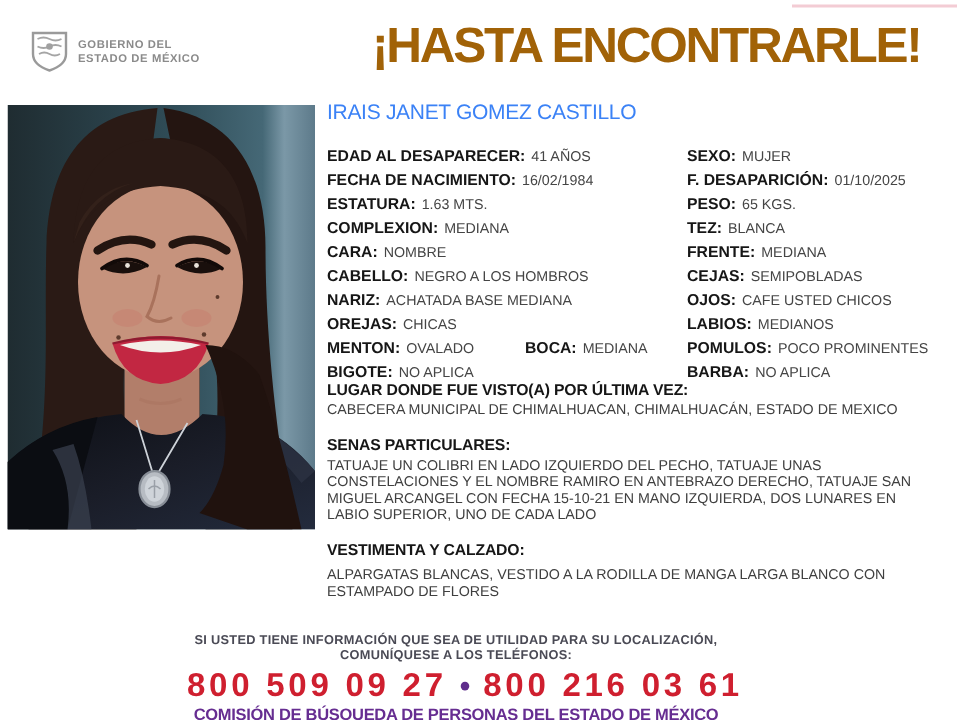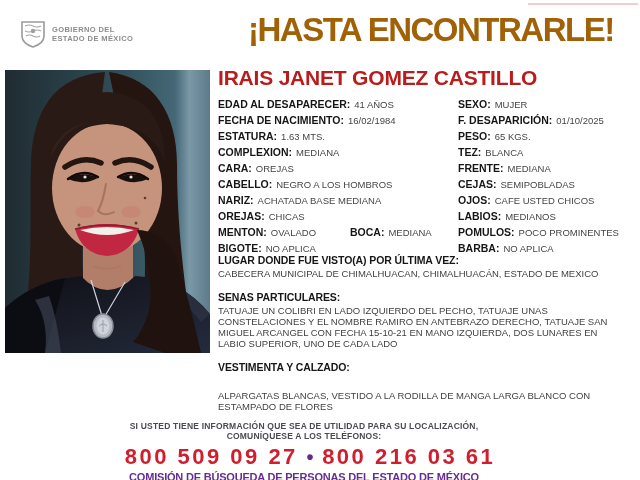--- a/index.html
+++ b/index.html
@@ -12,34 +12,34 @@
   .gov-logo .org{font-size:7.5px;font-weight:bold;color:#8b8b8b;letter-spacing:.4px;line-height:9px;}
   .main-title{
     position:absolute;left:248px;top:11px;width:340px;text-align:center;
     font-size:33px;font-weight:800;letter-spacing:-1.5px;color:#a16207;white-space:nowrap;
   }
   .pink-artifact{position:absolute;right:2px;top:3px;width:110px;height:2px;background:#f3ccd4;}
   
   .photo{position:absolute;left:5px;top:70px;width:205px;height:283px;}
   
   .info{position:absolute;left:218px;top:66px;width:417px;}
-  .name{font-size:21px;font-weight:bold;color:#b91c1c;letter-spacing:-0.2px;white-space:nowrap;}
+  .name{font-size:14px;font-weight:normal;color:#3b82f6;letter-spacing:-0.2px;white-space:nowrap;}
   .fields{position:absolute;left:0;top:28px;width:417px;}
   .frow{position:absolute;height:16px;white-space:nowrap;}
   .flabel{font-size:10.5px;font-weight:bold;color:#161616;text-align:center;}
   .fvalue{font-size:9.5px;color:#454545;margin-left:4px;}
   .col-left{left:0;}
   .col-right{left:240px;}
   .col-mid{left:132px;}
   .sections{position:absolute;left:0;top:188px;width:404px;}
   .sec-title{font-size:10.5px;font-weight:bold;color:#161616;letter-spacing:-0.1px;}
   .sec-text{font-size:9.5px;color:#3f3f3f;line-height:11px;margin-top:2px;}
   .sec{margin-bottom:0;}
   .sec+.sec{margin-top:12px;}
-  .sec-vest .sec-text{margin-top:17px;}
+  .sec-vest .sec-text{margin-top:5px;}
   
   .footer{position:absolute;left:0;top:421px;width:608px;text-align:center;}
   .call-line{font-size:8.5px;font-weight:bold;color:#4a4a55;line-height:10px;letter-spacing:.2px;}
   .phones{margin-top:3px;font-size:22px;font-weight:800;color:#cf1f2f;letter-spacing:2.5px;white-space:nowrap;padding-left:12px;}
   .phones .sep{color:#5f2d8c;font-size:20px;letter-spacing:0;}
   .commission{margin-top:1px;font-size:11px;font-weight:bold;color:#662d91;letter-spacing:-0.2px;white-space:nowrap;}
 </style>
 </head>
 <body>
 
@@ -128,21 +128,21 @@
 
   <div class="info">
     <div class="name">IRAIS JANET GOMEZ CASTILLO</div>
 
     <div class="fields">
 
       <div class="frow col-left" style="top:0px"><span class="flabel">EDAD AL DESAPARECER:</span><span class="fvalue">41 AÑOS</span></div>
       <div class="frow col-left" style="top:16px"><span class="flabel">FECHA DE NACIMIENTO:</span><span class="fvalue">16/02/1984</span></div>
       <div class="frow col-left" style="top:32px"><span class="flabel">ESTATURA:</span><span class="fvalue">1.63 MTS.</span></div>
       <div class="frow col-left" style="top:48px"><span class="flabel">COMPLEXION:</span><span class="fvalue">MEDIANA</span></div>
-      <div class="frow col-left" style="top:64px"><span class="flabel">CARA:</span><span class="fvalue">OREJAS</span></div>
+      <div class="frow col-left" style="top:64px"><span class="flabel">CARA:</span><span class="fvalue">NOMBRE</span></div>
       <div class="frow col-left" style="top:80px"><span class="flabel">CABELLO:</span><span class="fvalue">NEGRO A LOS HOMBROS</span></div>
       <div class="frow col-left" style="top:96px"><span class="flabel">NARIZ:</span><span class="fvalue">ACHATADA BASE MEDIANA</span></div>
       <div class="frow col-left" style="top:112px"><span class="flabel">OREJAS:</span><span class="fvalue">CHICAS</span></div>
       <div class="frow col-left" style="top:128px"><span class="flabel">MENTON:</span><span class="fvalue">OVALADO</span></div>
       <div class="frow col-left" style="top:144px"><span class="flabel">BIGOTE:</span><span class="fvalue">NO APLICA</span></div>
 
       <div class="frow col-mid" style="top:128px"><span class="flabel">BOCA:</span><span class="fvalue">MEDIANA</span></div>
 
       <div class="frow col-right" style="top:0px"><span class="flabel">SEXO:</span><span class="fvalue">MUJER</span></div>
       <div class="frow col-right" style="top:16px"><span class="flabel">F. DESAPARICIÓN:</span><span class="fvalue">01/10/2025</span></div>

